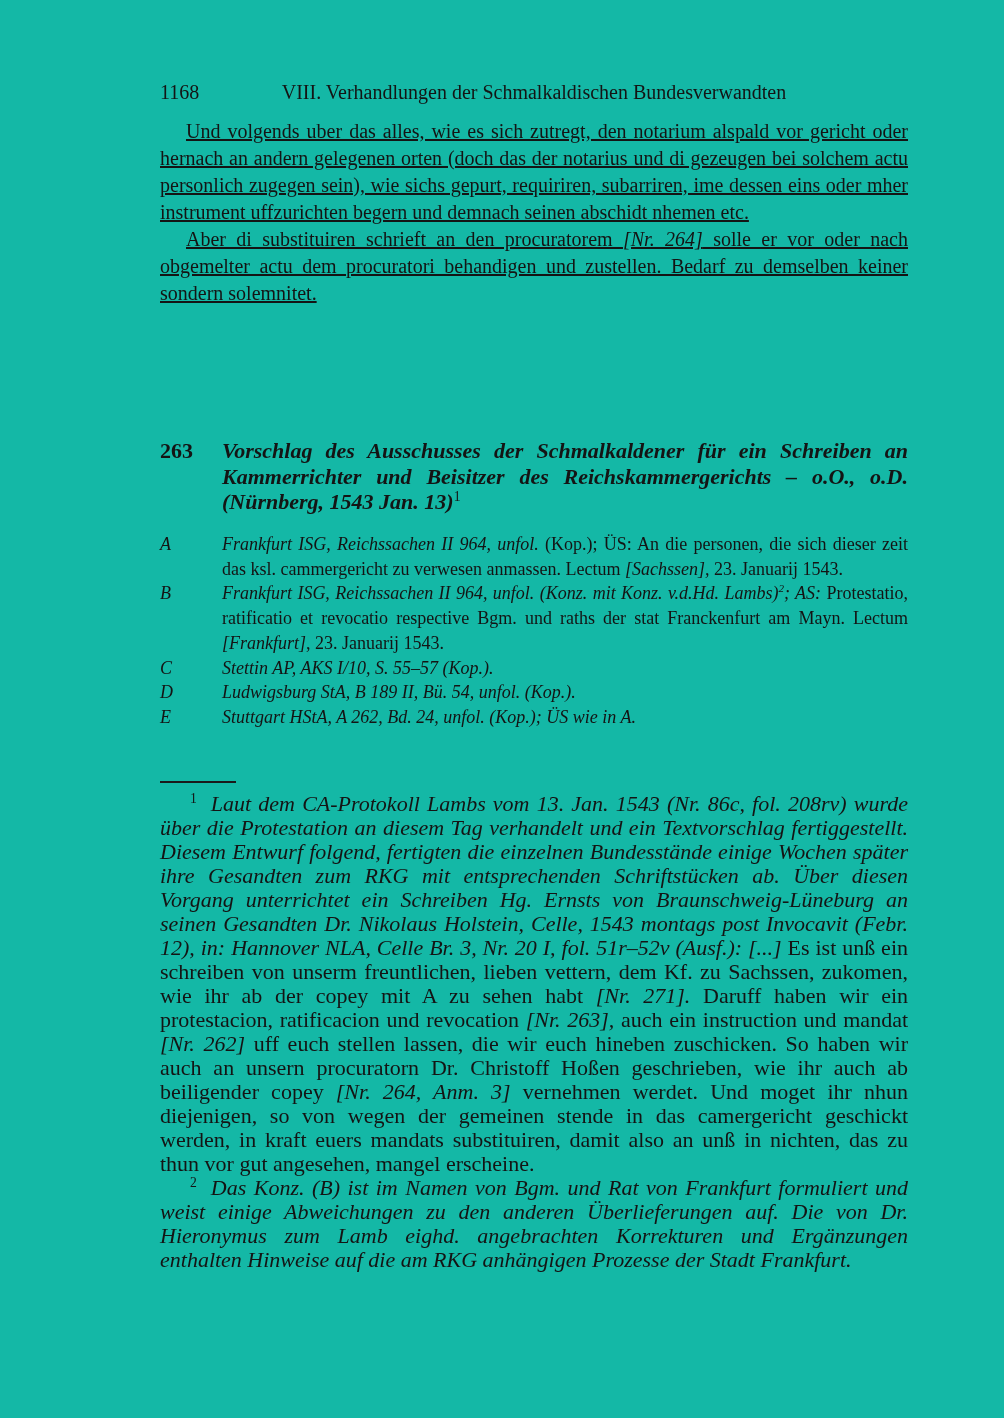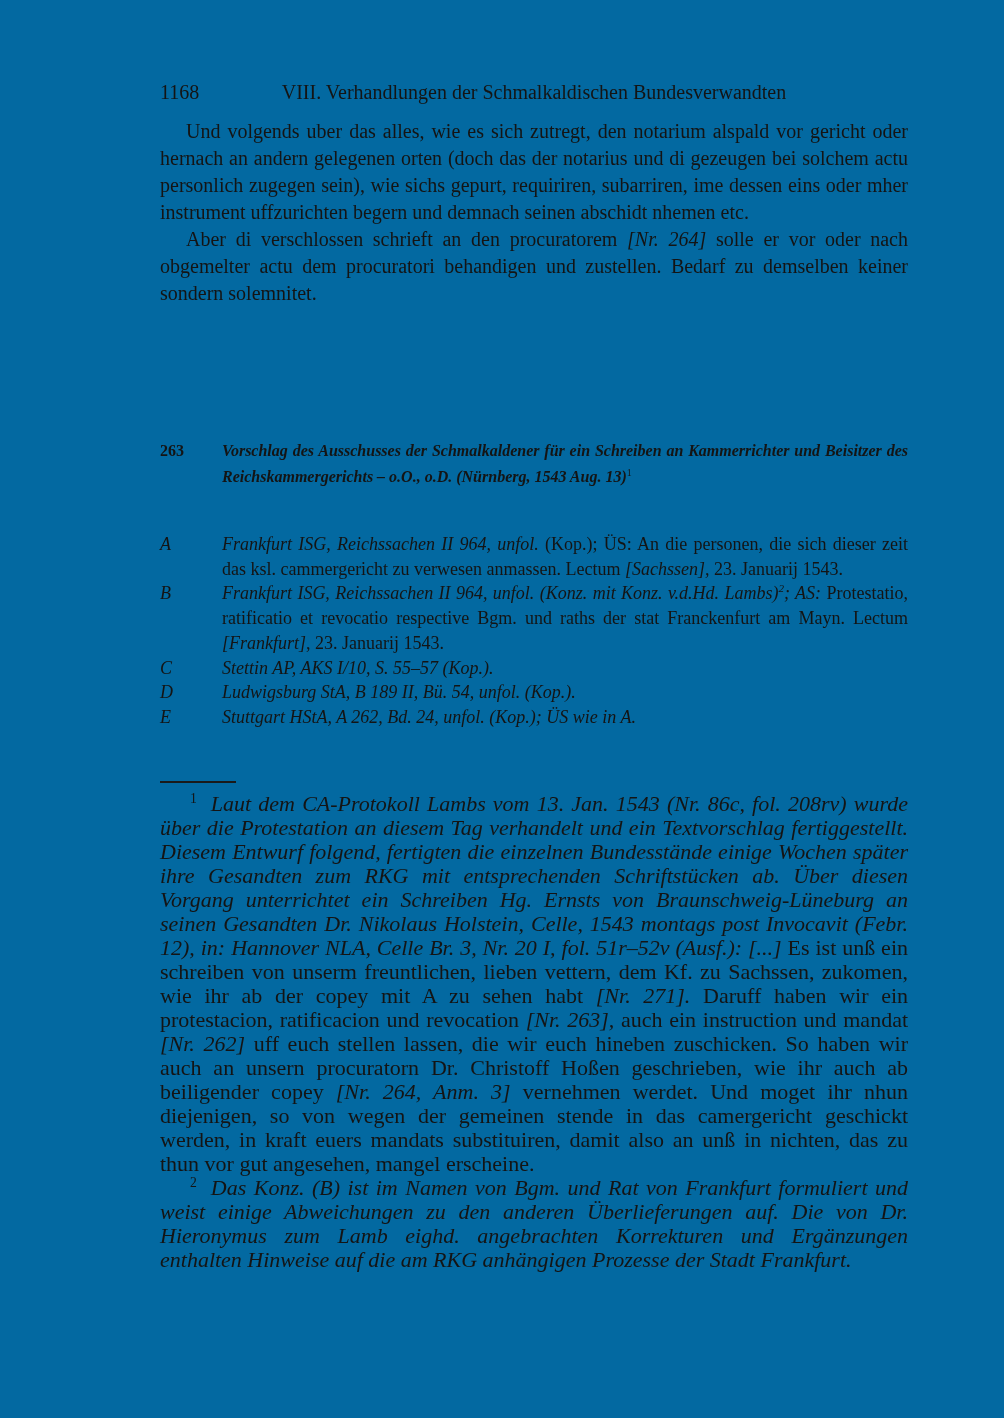--- a/index.html
+++ b/index.html
@@ -1,21 +1,21 @@
 <!DOCTYPE html>
 <html><head>
 <meta charset="utf-8">
 <style>
   html, body { margin: 0; padding: 0; background: #e8e8e8; }
   .page {
     position: relative;
     width: 1004px;
     height: 1418px;
     margin: 0 auto;
-    background: #0369a1;
+    background: #14b8a6;
     color: #141414;
     font-family: "Liberation Serif", "DejaVu Serif", serif;
     overflow: hidden;
   }
   .content {
     position: absolute;
     left: 160px;
     top: 80px;
     width: 748px;
   }
@@ -41,28 +41,28 @@
 
   
   .body-text {
     position: absolute;
     top: 38px; left: 0; right: 0;
     font-size: 20px;
     line-height: 27px;
     text-align: justify;
   }
   .body-text p { margin: 0; }
-  .body-text p.indent { text-indent: 26px; }
+  .body-text p.indent { text-indent: 26px; text-decoration: underline; }
 
   
   .doc-heading {
     position: absolute;
     top: 358px; left: 0; right: 0;
     display: flex;
-    font-size: 16px;
+    font-size: 22px;
     line-height: 25.5px;
   }
   .doc-num { flex: 0 0 62px; font-weight: bold; }
   .doc-title { flex: 1; text-align: justify; }
 
   
   .apparatus {
     position: absolute;
     top: 452px; left: 0; right: 0;
     font-size: 18px;
@@ -95,26 +95,26 @@
 <div class="page">
   <div class="content">
 
     <div class="running-header">
       <span class="page-num">1168</span>
       <span class="chapter-title">VIII. Verhandlungen der Schmalkaldischen Bundesverwandten</span>
     </div>
 
     <div class="body-text">
       <p class="indent"><span>Und volgends uber das alles, wie es sich zutregt, den notarium alspald vor gericht oder hernach an andern gelegenen orten (doch das der notarius und di gezeugen bei solchem actu personlich zugegen sein), wie sichs gepurt, requiriren, subarriren, ime dessen eins oder mher instrument uffzurichten begern und demnach seinen abschidt nhemen etc.</span></p>
-      <p class="indent"><span>Aber di verschlossen schrieft an den procuratorem </span><span class="it">[Nr. 264]</span><span> solle er vor oder nach obgemelter actu dem procuratori behandigen und zustellen. Bedarf zu demselben keiner sondern solemnitet.</span></p>
+      <p class="indent"><span>Aber di substituiren schrieft an den procuratorem </span><span class="it">[Nr. 264]</span><span> solle er vor oder nach obgemelter actu dem procuratori behandigen und zustellen. Bedarf zu demselben keiner sondern solemnitet.</span></p>
     </div>
 
     <div class="doc-heading">
       <span class="doc-num">263</span>
-      <div class="doc-title"><span class="it bold">Vorschlag des Ausschusses der Schmalkaldener für ein Schreiben an Kammerrichter und Beisitzer des Reichskammergerichts – o.O., o.D. (Nürnberg, 1543 Aug. 13)</span><sup>1</sup></div>
+      <div class="doc-title"><span class="it bold">Vorschlag des Ausschusses der Schmalkaldener für ein Schreiben an Kammerrichter und Beisitzer des Reichskammergerichts – o.O., o.D. (Nürnberg, 1543 Jan. 13)</span><sup>1</sup></div>
     </div>
 
     <div class="apparatus">
       <div class="app-entry">
         <span class="app-label">A</span>
         <div class="app-text"><span class="it">Frankfurt ISG, Reichssachen II 964, unfol.</span><span> (Kop.); ÜS: An die personen, die sich dieser zeit das ksl. cammergericht zu verwesen anmassen. Lectum </span><span class="it">[Sachssen],</span><span> 23. Januarij 1543.</span></div>
       </div>
       <div class="app-entry">
         <span class="app-label">B</span>
         <div class="app-text"><span class="it">Frankfurt ISG, Reichssachen II 964, unfol. (Konz. mit Konz. v.d.Hd. Lambs)</span><sup class="it">2</sup><span class="it">; AS:</span><span> Protestatio, ratificatio et revocatio respective Bgm. und raths der stat Franckenfurt am Mayn. Lectum </span><span class="it">[Frankfurt]</span><span>, 23. Januarij 1543.</span></div>

